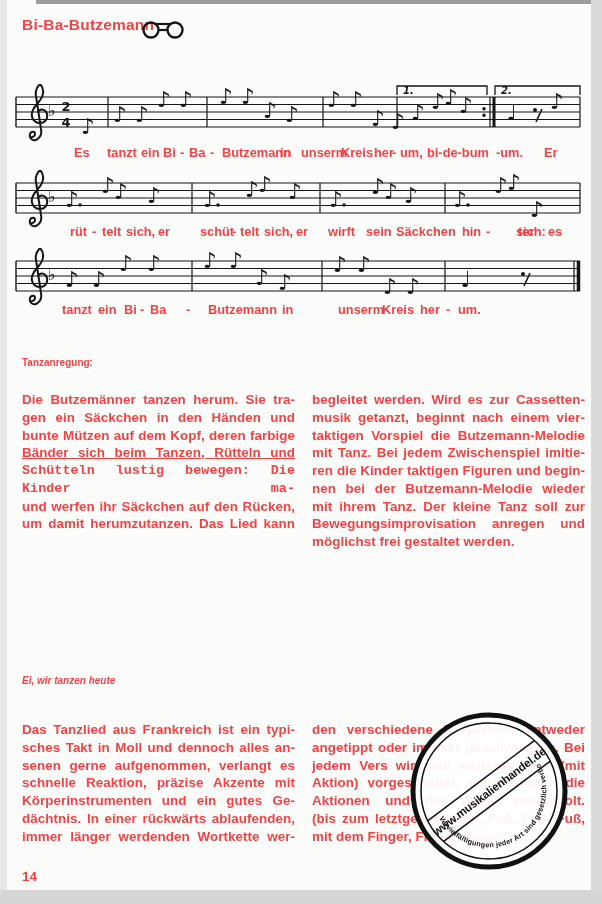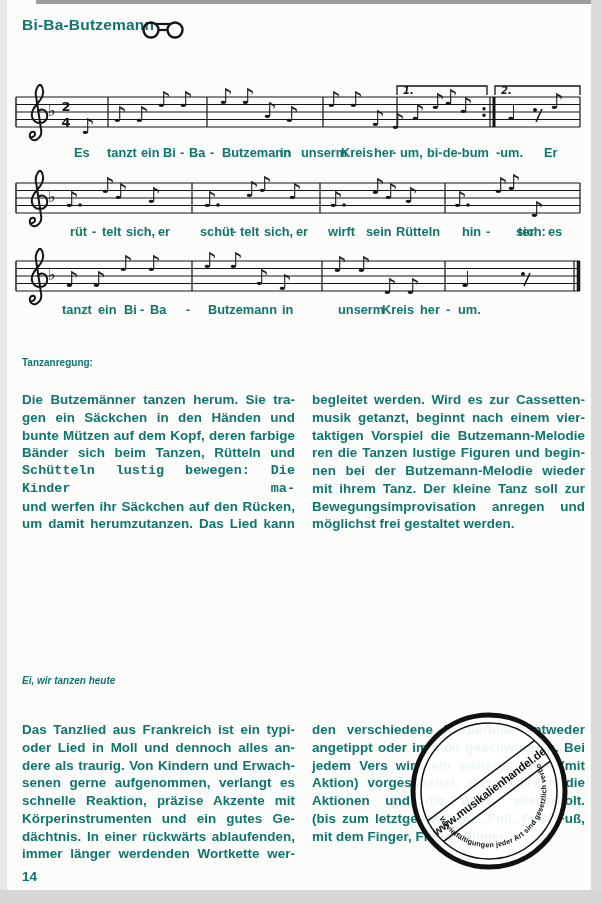--- a/index.html
+++ b/index.html
@@ -1,17 +1,17 @@
 <!DOCTYPE html>
 <html><head>
 <meta charset="utf-8">
 <style>
   html,body{margin:0;padding:0;background:#ffffff;}
   .page{position:relative;width:602px;height:904px;background:#fcfcfb;overflow:hidden;
-        font-family:"Liberation Sans",sans-serif;color:#0f766e;}
+        font-family:"Liberation Sans",sans-serif;color:#ef4444;}
   .edge-top{position:absolute;left:36px;top:0;width:566px;height:4px;background:#9d9d9b;}
   .edge-left{position:absolute;left:0;top:0;width:7px;height:904px;background:#e7e7e5;}
   .edge-right{position:absolute;right:0;top:0;width:11px;height:904px;background:#dadad8;}
   .edge-bottom{position:absolute;left:0;bottom:0;width:602px;height:14px;background:#d6d6d4;}
   .title{position:absolute;left:22px;top:16px;font-size:15.5px;font-weight:bold;letter-spacing:.2px;}
   .cassette{position:absolute;left:142px;top:19px;}
   svg.system{position:absolute;left:14px;width:570px;}
   #sys0{top:84px;height:78px;}
   #sys1{top:170px;height:66px;}
   #sys2{top:248px;height:66px;}
@@ -187,21 +187,21 @@
       <span style="left: 88px;">telt</span>
       <span style="left: 112px;">sich,</span>
       <span style="left: 144px;">er</span>
       <span style="left: 186px;">schüt</span>
       <span style="left: 218px;">-</span>
       <span style="left: 226px;">telt</span>
       <span style="left: 250px;">sich,</span>
       <span style="left: 282px;">er</span>
       <span style="left: 314px;">wirft</span>
       <span style="left: 352px;">sein</span>
-      <span style="left: 382px;">Rütteln</span>
+      <span style="left: 382px;">Säckchen</span>
       <span style="left: 448px;">hin</span>
       <span style="left: 472px;">-</span>
       <span style="left: 496px; margin-left: 8px;">ter</span>
       <span style="left: 502px;">sich:</span>
       <span style="left: 534px;">es</span>
     </div>
   <div class="lyrics" id="lyr2">
       <span style="left: 48px;">tanzt</span>
       <span style="left: 84px;">ein</span>
       <span style="left: 110px;">Bi</span>
@@ -216,42 +216,42 @@
       <span style="left: 432px;">-</span>
       <span style="left: 444px;">um.</span>
     </div>
 
   <div class="h1" id="head1">Tanzanregung:</div>
 
   <div class="tcol" id="c1l">
       <div class="tline" style="text-align-last: justify;">Die Butzemänner tanzen herum. Sie tra-</div>
       <div class="tline" style="text-align-last: justify;">gen ein Säckchen in den Händen und</div>
       <div class="tline" style="text-align-last: justify;">bunte Mützen auf dem Kopf, deren farbige</div>
-      <div class="tline" style="text-align-last: justify;">Bänder sich beim Tanzen, Rütteln und</div>
+      <div class="tline" style="text-align-last: justify; text-decoration: underline;">Bänder sich beim Tanzen, Rütteln und</div>
       <div class="tline" style="text-align-last: justify; font-family: Liberation Mono, monospace;">Schütteln lustig bewegen: Die Kinder ma-</div>
       <div class="tline" style="text-align-last: justify;">und werfen ihr Säckchen auf den Rücken,</div>
       <div class="tline" style="text-align-last: justify;">um damit herumzutanzen. Das Lied kann</div>
     </div>
   <div class="tcol" id="c1r">
       <div class="tline" style="text-align-last: justify;">begleitet werden. Wird es zur Cassetten-</div>
       <div class="tline" style="text-align-last: justify;">musik getanzt, beginnt nach einem vier-</div>
       <div class="tline" style="text-align-last: justify;">taktigen Vorspiel die Butzemann-Melodie</div>
-      <div class="tline" style="text-align-last: justify;">ren die Tanzen lustige Figuren und begin-</div>
+      <div class="tline" style="text-align-last: justify;">mit Tanz. Bei jedem Zwischenspiel imitie-</div>
+      <div class="tline" style="text-align-last: justify;">ren die Kinder taktigen Figuren und begin-</div>
       <div class="tline" style="text-align-last: justify;">nen bei der Butzemann-Melodie wieder</div>
       <div class="tline" style="text-align-last: justify;">mit ihrem Tanz. Der kleine Tanz soll zur</div>
       <div class="tline" style="text-align-last: justify;">Bewegungsimprovisation anregen und</div>
       <div class="tline" style="text-align-last: left;">möglichst frei gestaltet werden.</div>
     </div>
 
   <div class="h1" id="head2">Ei, wir tanzen heute</div>
 
   <div class="tcol" id="c2l">
       <div class="tline" style="text-align-last: justify;">Das Tanzlied aus Frankreich ist ein typi-</div>
-      <div class="tline" style="text-align-last: justify;">oder Lied in Moll und dennoch alles an-</div>
-      <div class="tline" style="text-align-last: justify;">dere als traurig. Von Kindern und Erwach-</div>
+      <div class="tline" style="text-align-last: justify;">sches Takt in Moll und dennoch alles an-</div>
       <div class="tline" style="text-align-last: justify;">senen gerne aufgenommen, verlangt es</div>
       <div class="tline" style="text-align-last: justify;">schnelle Reaktion, präzise Akzente mit</div>
       <div class="tline" style="text-align-last: justify;">Körperinstrumenten und ein gutes Ge-</div>
       <div class="tline" style="text-align-last: justify;">dächtnis. In einer rückwärts ablaufenden,</div>
       <div class="tline" style="text-align-last: justify;">immer länger werdenden Wortkette wer-</div>
     </div>
   <div class="tcol" id="c2r">
       <div class="tline" style="text-align-last: justify;">den verschiedene Körperteile entweder</div>
       <div class="tline" style="text-align-last: justify;">angetippt oder im Takt geschwungen. Bei</div>
       <div class="tline" style="text-align-last: justify;">jedem Vers wird ein weiteres Wort (mit</div>

